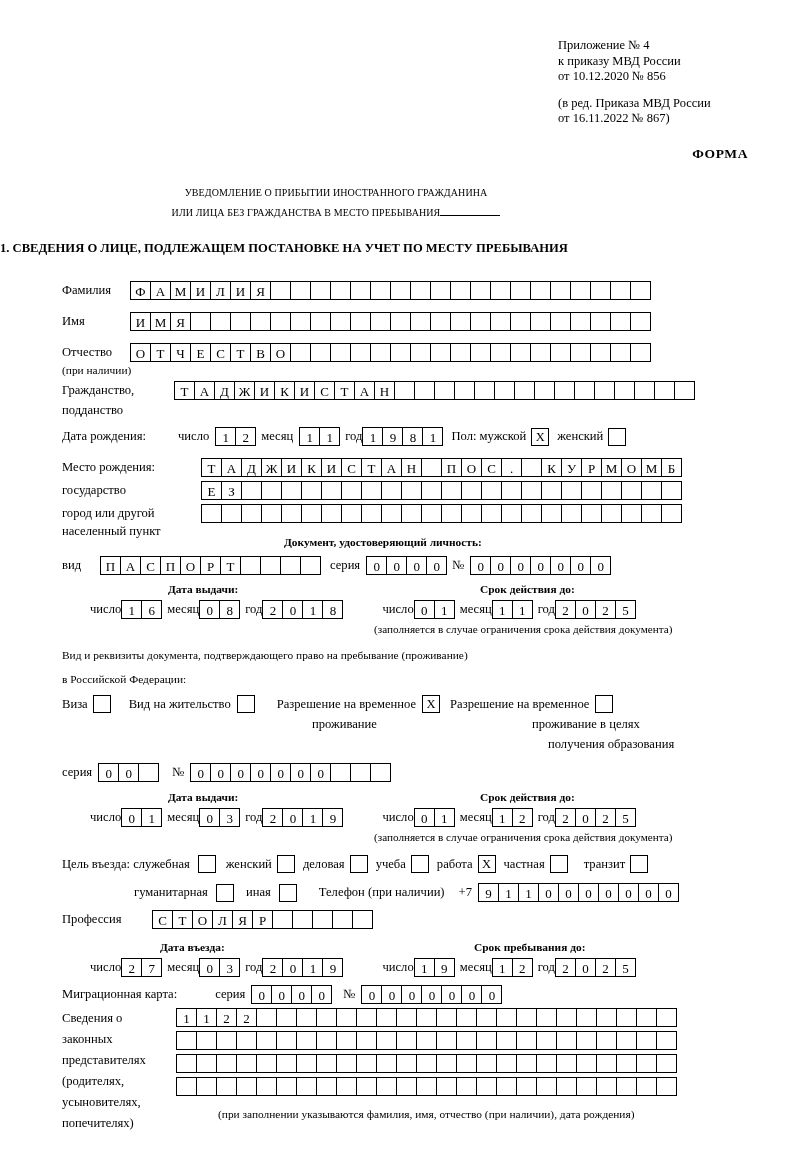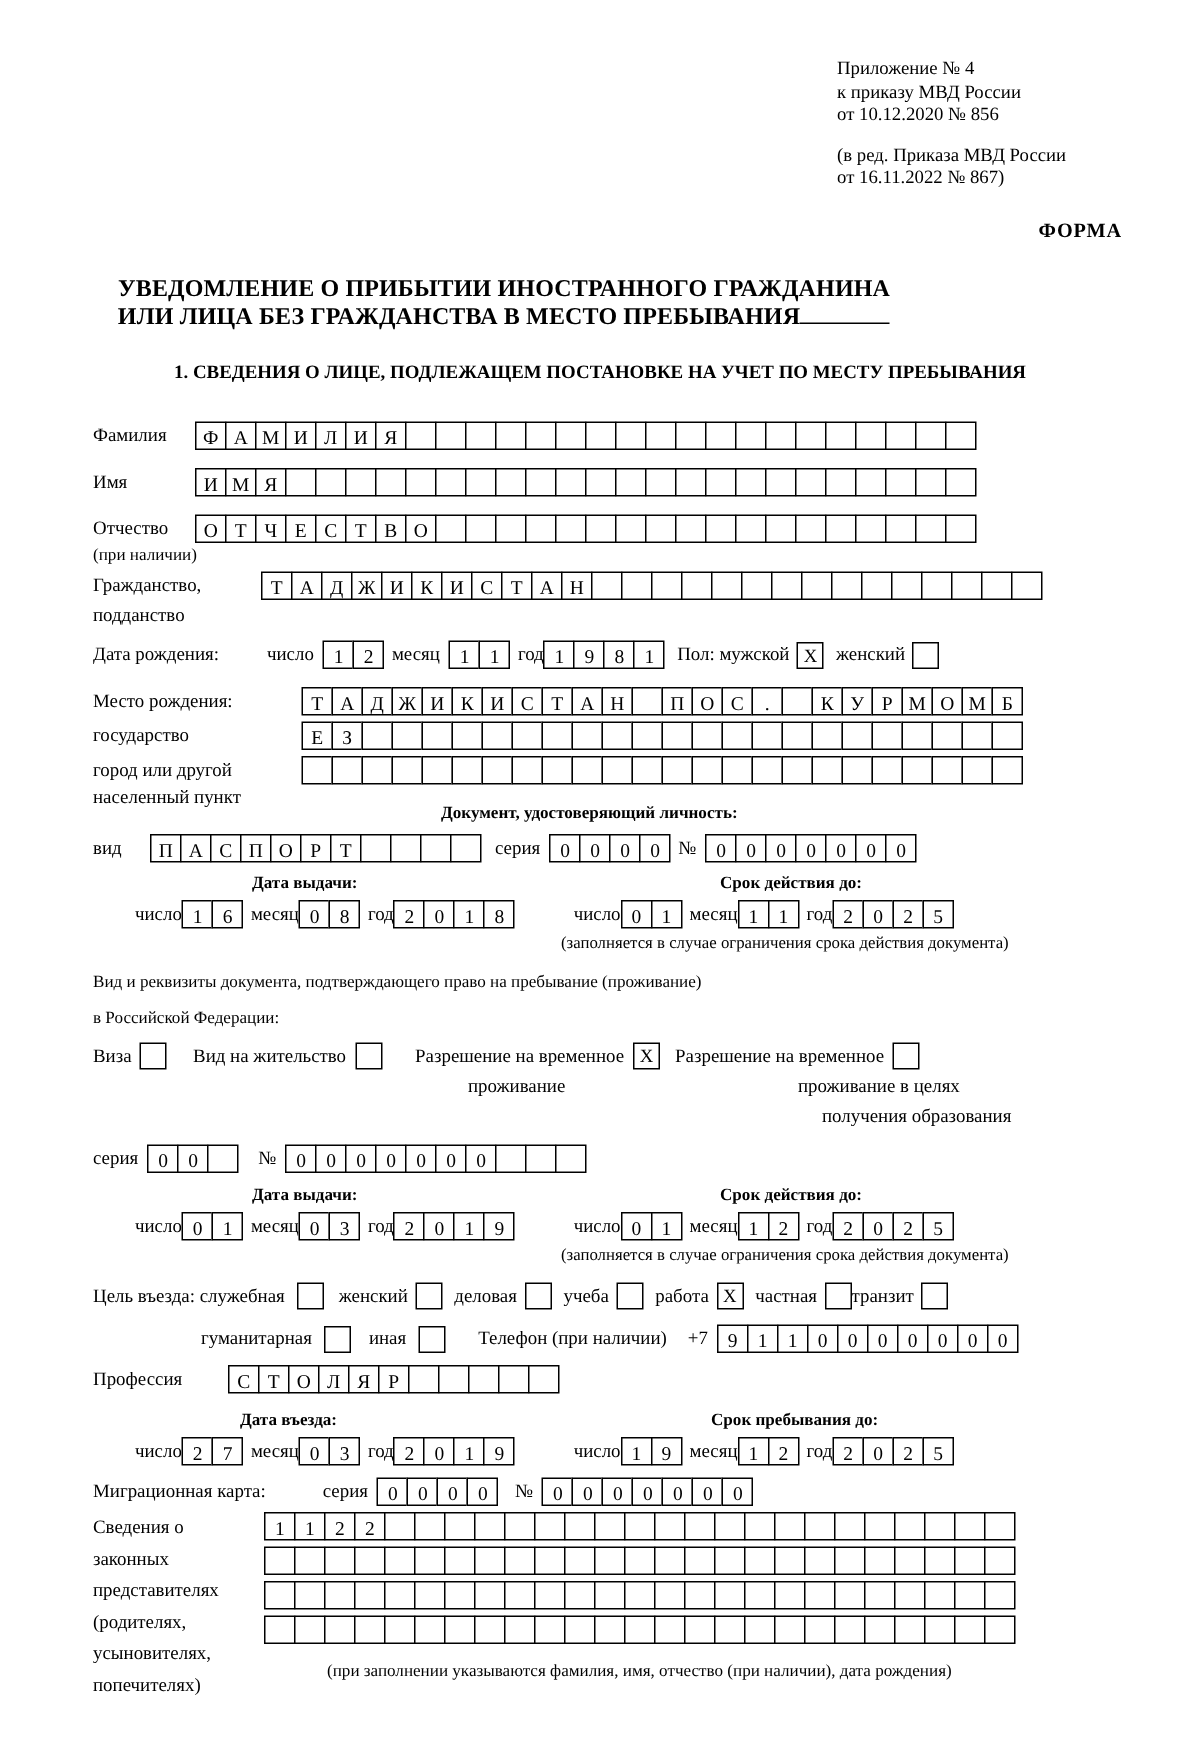--- a/index.html
+++ b/index.html
@@ -40,32 +40,32 @@
     font-size: 13.5px;
     font-weight: bold;
     letter-spacing: 0.6px;
   }
   .title {
     position: absolute;
     top: 183px;
     left: 0;
     width: 672px;
     text-align: center;
-    font-size: 16px;
-    font-weight: bold;
+    font-size: 10px;
+    font-weight: normal;
     line-height: 19px;
     letter-spacing: 0.1px;
   }
   .title .u { display:inline-block; width: 60px; border-bottom: 1px solid #000; height: 13px; }
   .sect1 {
     position: absolute;
     top: 241px;
     left: 0;
     width: 800px;
-    text-align: center;
+    text-align: left;
     font-size: 12.6px;
     font-weight: bold;
   }
   .lbl {
     font-size: 12.6px;
     white-space: nowrap;
   }
   .small {
     font-size: 11.4px;
   }
@@ -372,21 +372,21 @@
         <span class="bx"></span>
         <span class="bx"></span>
         <span class="bx"></span>
         <span class="bx"></span>
       </span>
   </div>
   <div class="row" style="top:524px; left:62px;">
     <span class="lbl">населенный пункт</span>
   </div>
 
-  <div class="row" style="top:536px; left:294px;">
+  <div class="row" style="top:536px; left:284px;">
     <span class="lbl bold small">Документ, удостоверяющий личность:</span>
   </div>
 
   <div class="row" style="top:556px; left:62px;">
     <span class="lbl" style="width:38px;">вид</span>
     <span class="boxes" id="doctype-boxes">
         <span class="bx">П</span>
         <span class="bx">А</span>
         <span class="bx">С</span>
         <span class="bx">П</span>
@@ -566,21 +566,21 @@
     <span class="lbl" style="margin-left:10px;">женский</span>
     <span class="chk" style="margin-left:5px;"></span>
     <span class="lbl" style="margin-left:8px;">деловая</span>
     <span class="chk" style="margin-left:5px;"></span>
     <span class="lbl" style="margin-left:8px;">учеба</span>
     <span class="chk" style="margin-left:5px;"></span>
     <span class="lbl" style="margin-left:8px;">работа</span>
     <span class="chk" style="margin-left:5px;">X</span>
     <span class="lbl" style="margin-left:8px;">частная</span>
     <span class="chk" style="margin-left:5px;"></span>
-    <span class="lbl" style="margin-left:0;">транзит</span>
+    <span class="lbl" style="margin-left:16px;">транзит</span>
     <span class="chk" style="margin-left:5px;"></span>
   </div>
 
   <div class="row" style="top:883px; left:134px;">
     <span class="lbl">гуманитарная</span>
     <span class="chk" style="margin-left:8px;"></span>
     <span class="lbl" style="margin-left:12px;">иная</span>
     <span class="chk" style="margin-left:8px;"></span>
     <span class="lbl" style="margin-left:22px;">Телефон (при наличии)</span>
     <span class="lbl" style="margin-left:14px;">+7</span>

